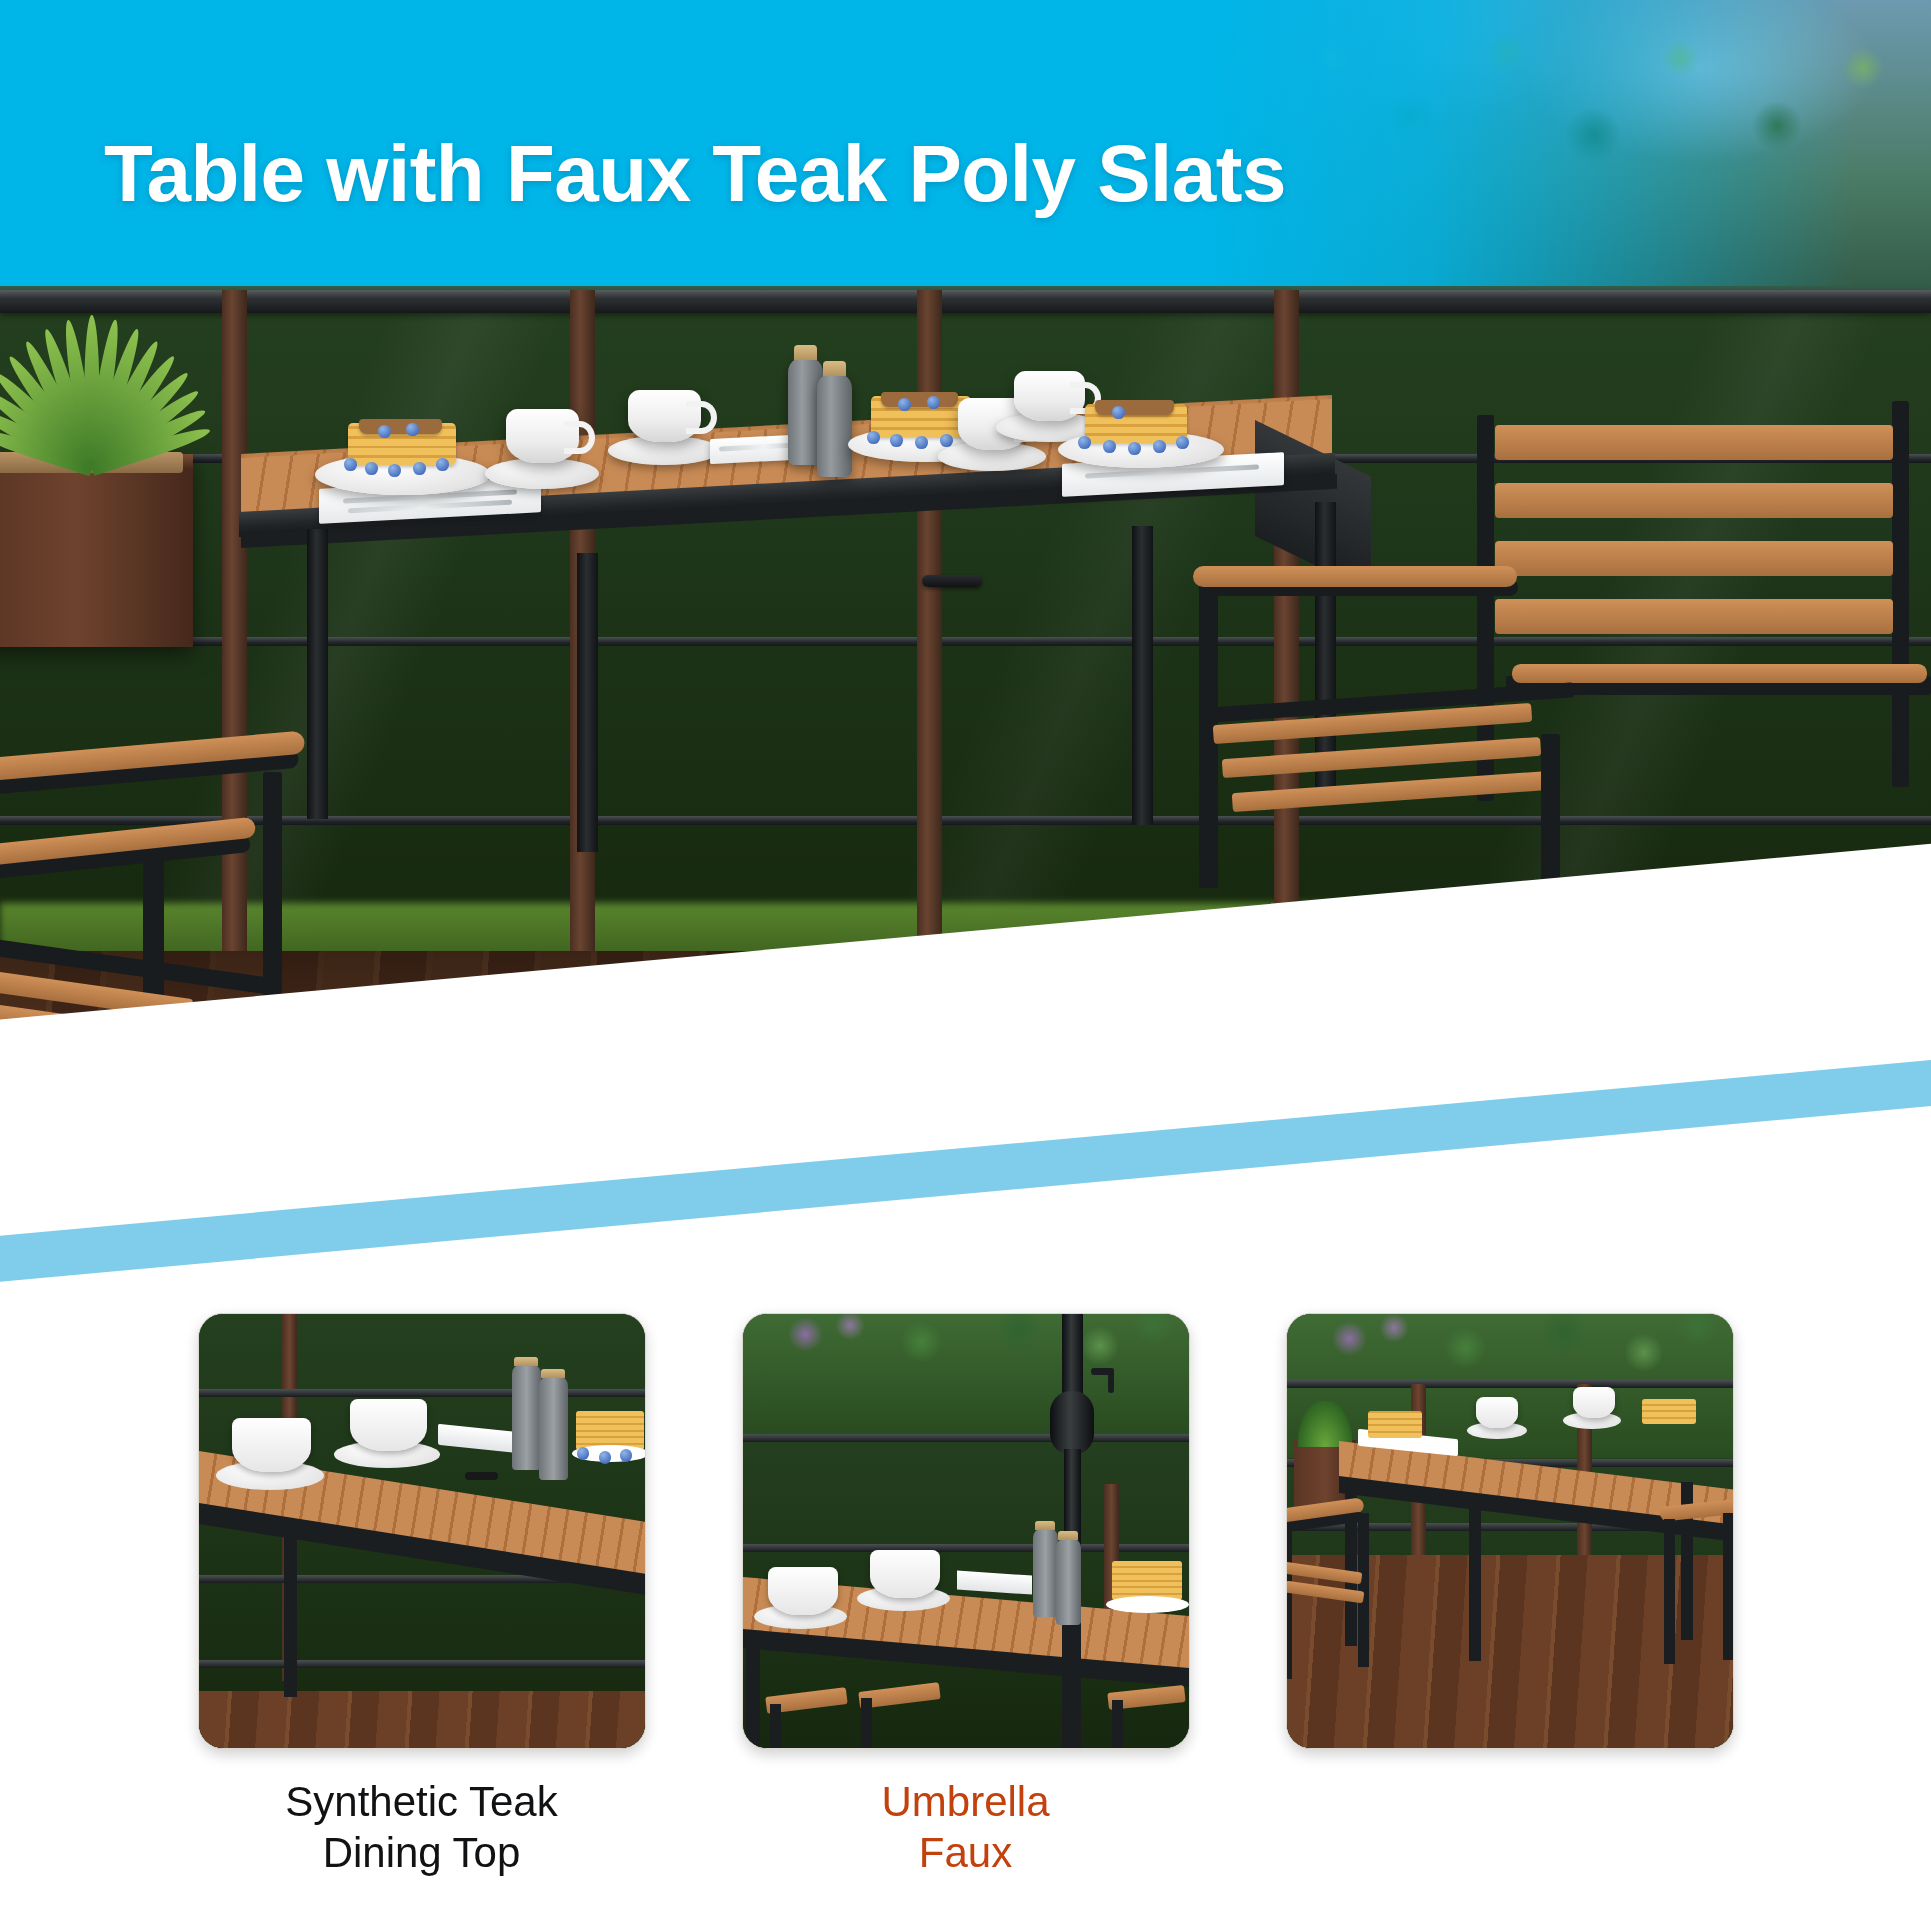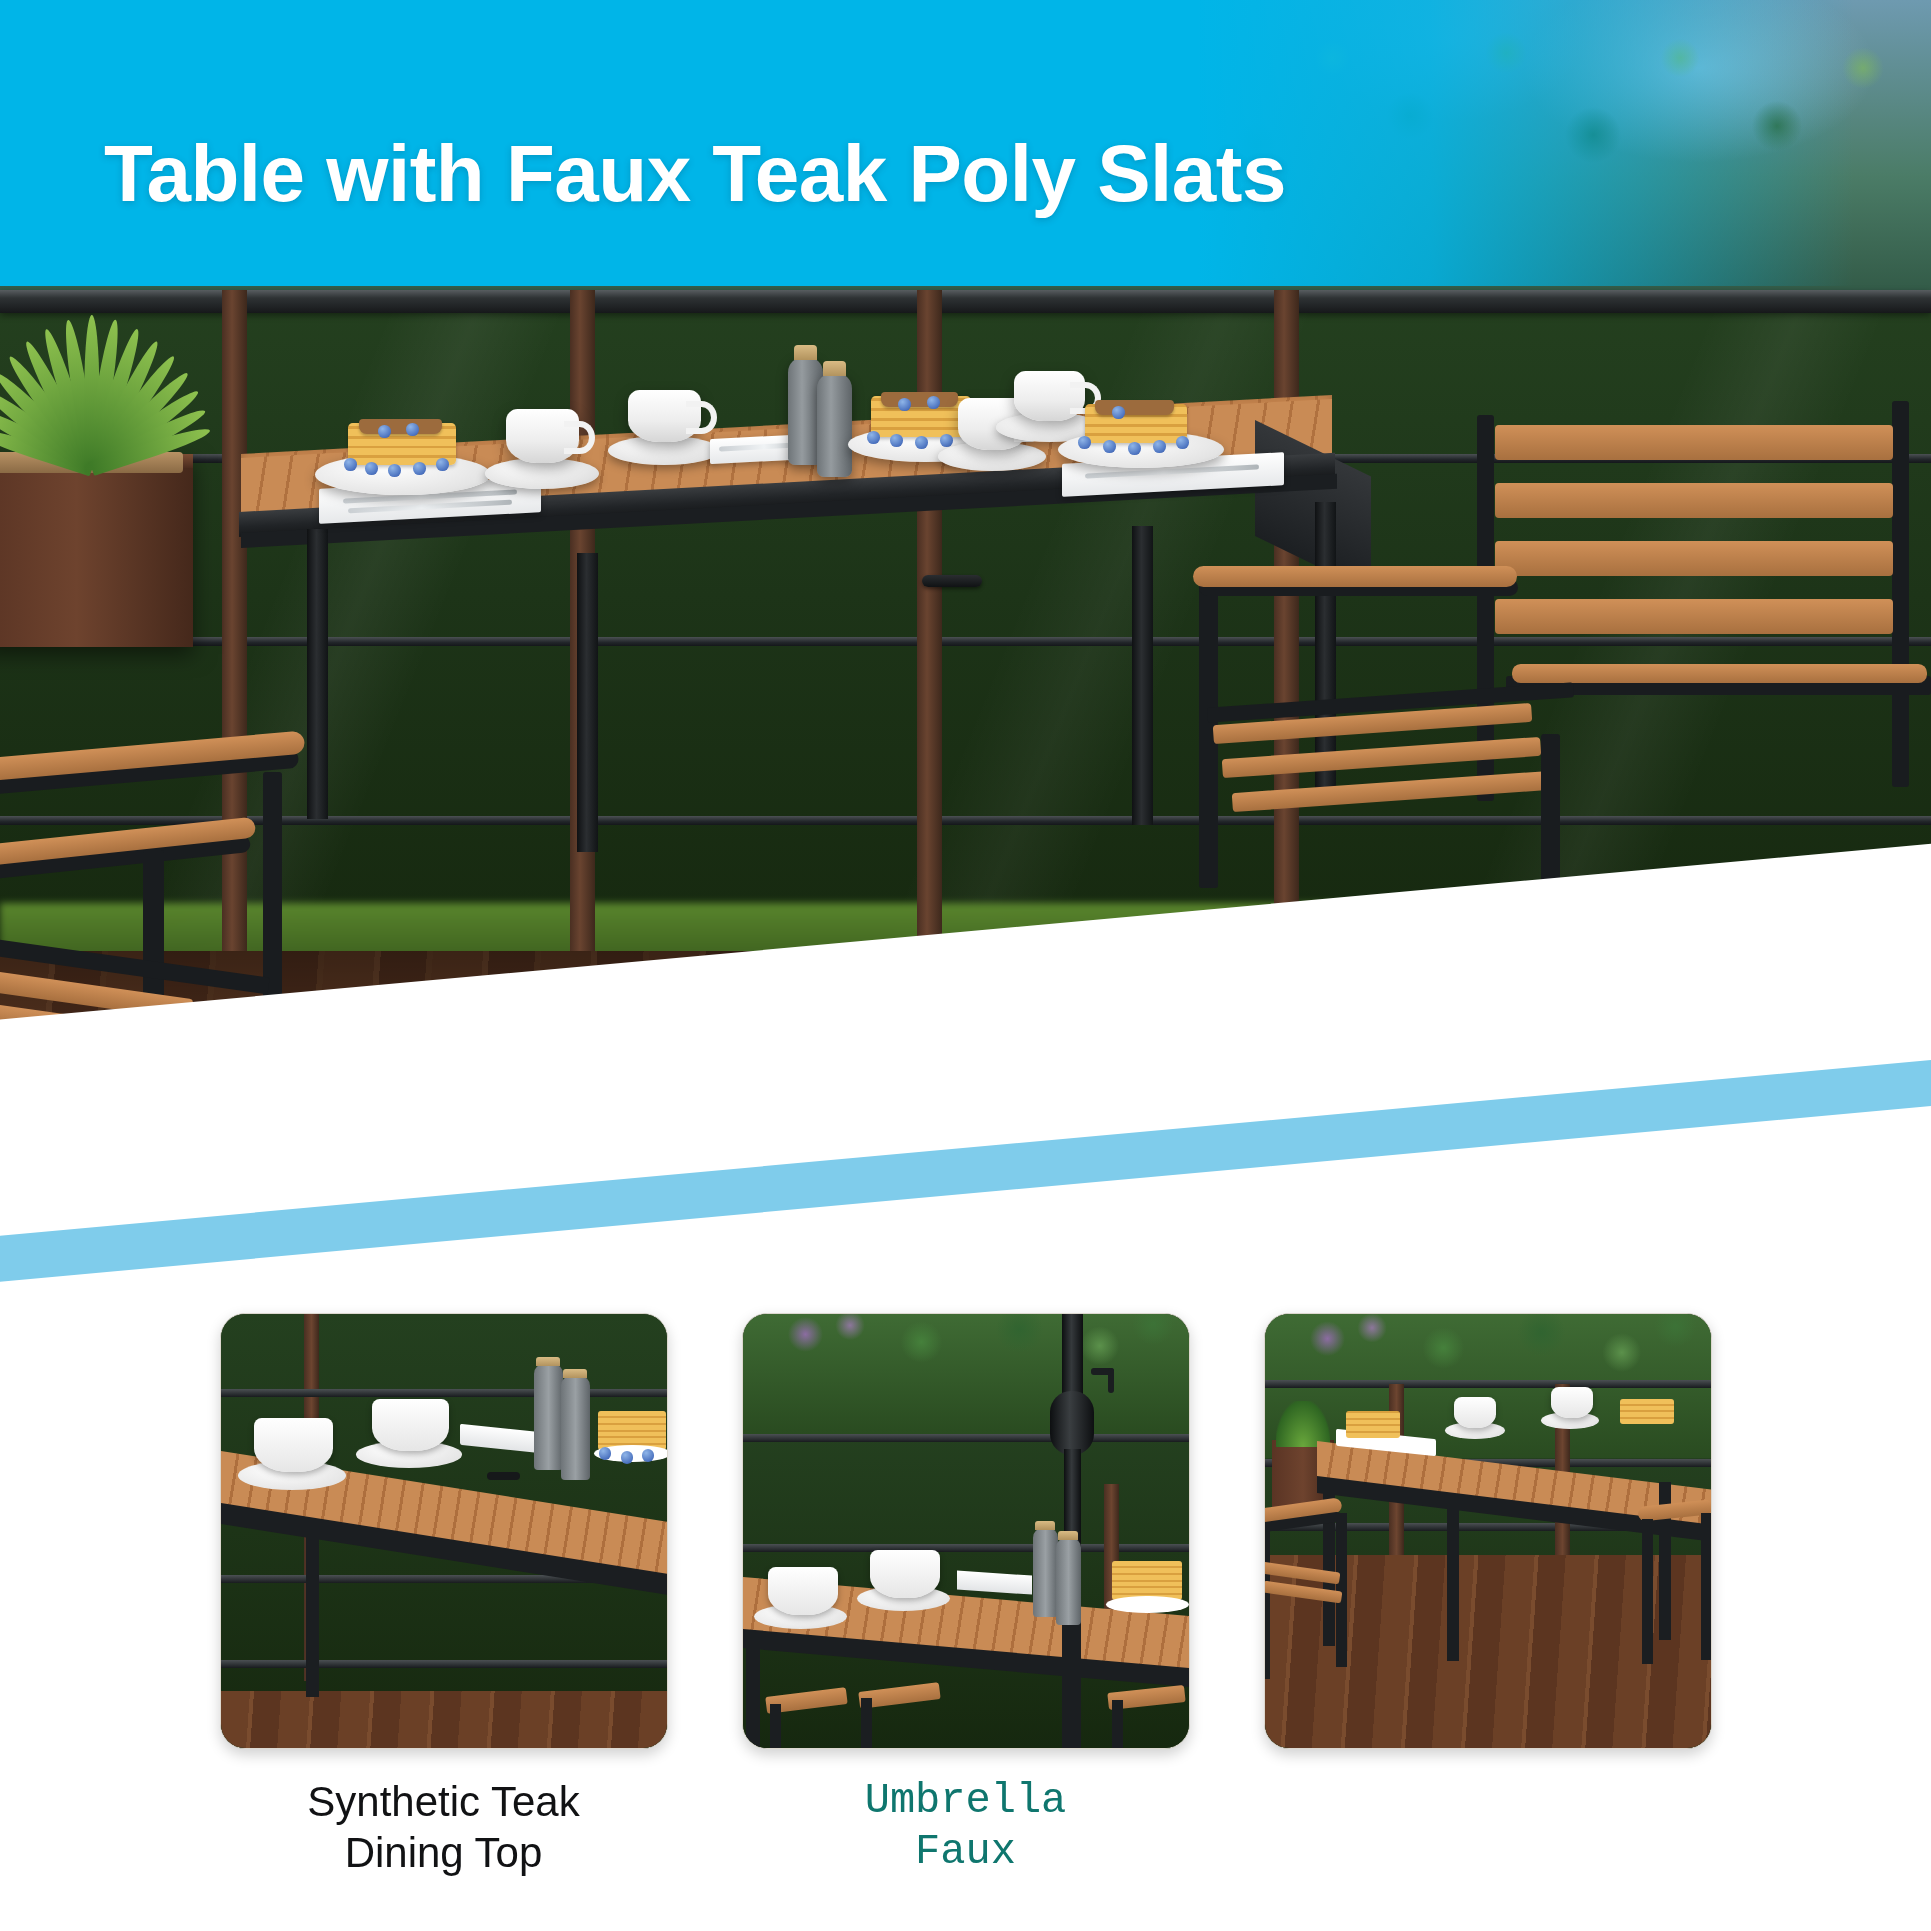--- a/index.html
+++ b/index.html
@@ -235,21 +235,21 @@
   }
   #diag-bottom-white {
     position:absolute; left:-58px; top:1287px; width:2066px; height:193px; z-index:27;
     background:#ffffff;
     transform:rotate(-5.2deg); transform-origin:left top;
   }
 
   
   #features {
     position:absolute; left:0; top:1313px; width:1931px; height:618px; z-index:30;
-    display:flex; justify-content:center; gap:74px;
+    display:flex; justify-content:center; gap:96px;
   }
   .feature { width:448px; display:flex; flex-direction:column; align-items:center; }
   .thumb {
     width:448px; height:436px; border-radius:25px; overflow:hidden;
     position:relative; border:1.9px solid #ddd8cf;
     box-shadow:0 5.8px 13.5px rgba(0,0,0,.18);
     background:#1d3418;
   }
   .cap {
     margin-top:27px; text-align:center; color:#111214;
@@ -499,21 +499,21 @@
       <div class="t-waf" style="left:369px; top:247px; width:70px; height:39px;"></div>
       <div style="position:absolute; left:363px; top:282px; width:83px; height:17.4px; border-radius:50%; background:#fff;"></div>
 
       <div class="t-teak" style="left:23px; top:378px; width:81px; height:17.4px; transform:rotate(-7deg);"></div>
       <div class="t-teak" style="left:116px; top:373px; width:81px; height:17.4px; transform:rotate(-7deg);"></div>
       <div class="t-frame" style="left:27px; top:390px; width:11.6px; height:46px;"></div>
       <div class="t-frame" style="left:118px; top:384px; width:11.6px; height:52px;"></div>
       <div class="t-teak" style="left:365px; top:375px; width:77px; height:17.4px; transform:rotate(-6deg);"></div>
       <div class="t-frame" style="left:369px; top:386px; width:11.6px; height:50px;"></div>
     </div>
-    <div class="cap" style="color: #0f766e; font-family: Liberation Mono, monospace;"><span>Umbrella</span><br><span>Faux</span></div>
+    <div class="cap" style="color: #c2410c;"><span>Umbrella</span><br><span>Faux</span></div>
   </div>
 
   <div class="feature">
     <div class="thumb">
       <div class="t-tree" style="height:154px;"></div>
       <div class="t-hedge" style="inset:auto 0 0 0; height:290px;"></div>
       <div class="t-rail" style="top:66px"></div>
       <div class="t-rail" style="top:145px"></div>
       <div class="t-rail" style="top:209px"></div>
       <div class="t-post" style="left:124px; top:70px; height:183px;"></div>

